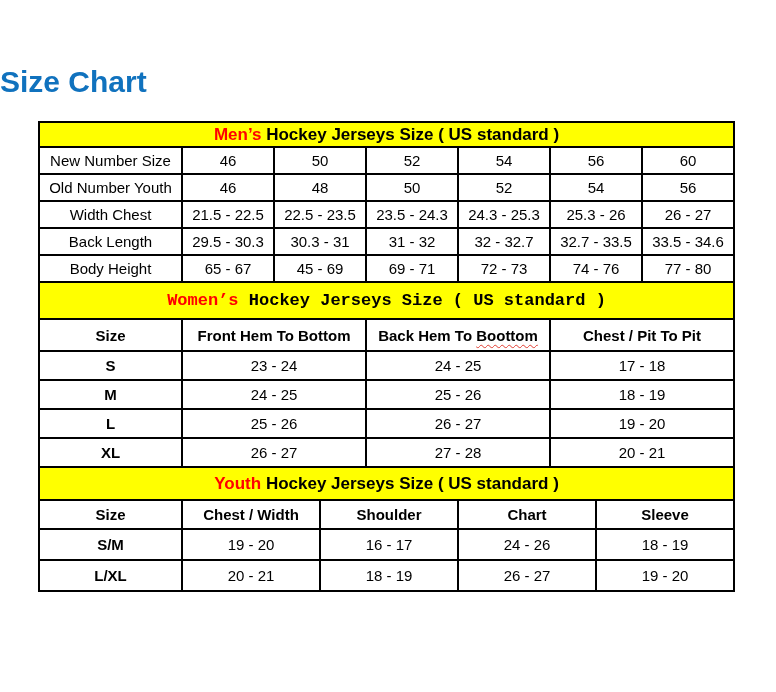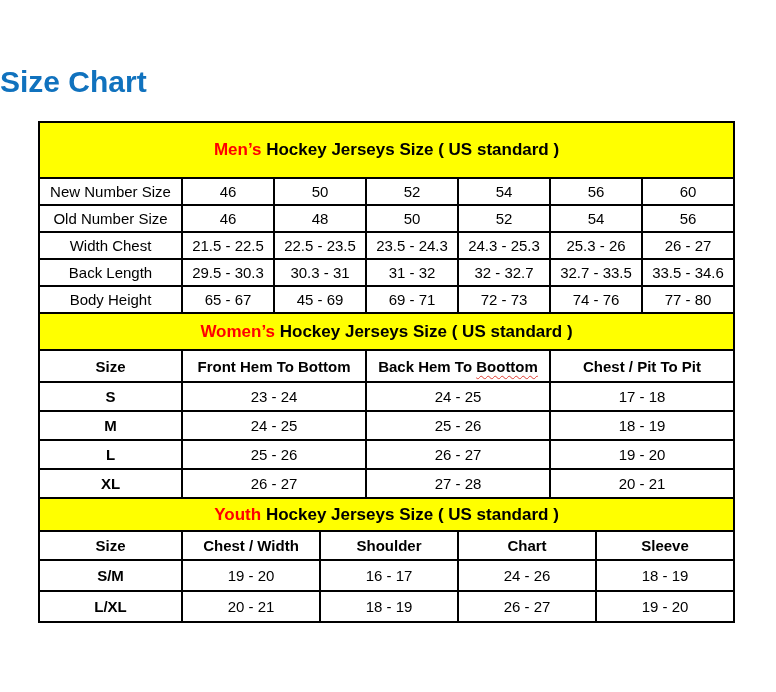--- a/index.html
+++ b/index.html
@@ -10,24 +10,24 @@
   .tables{position:absolute;left:38px;top:121px;width:695px;}
   table{border-collapse:collapse;table-layout:fixed;width:695px;}
   table + table{margin-top:-2px;}
   th,td{border:2px solid #000;text-align:center;vertical-align:middle;
         padding:0;font-size:15px;overflow:hidden;white-space:nowrap;}
   th{font-weight:700;}
   td{font-weight:400;}
   .banner-cell{background:#FFFF00;font-weight:700;font-size:17px;}
   .accent{color:#FF0000;font-weight:700;}
   .row-label-bold{font-weight:700;}
-  .men  .banner-row{height:56px;border-radius:17px;}
+  .men  .banner-row{height:25px;border-radius:17px;}
   .men  .header-row{height:27px;}
   .men  .data-row{height:27px;}
-  .women .banner-row{height:37px;}
+  .women .banner-row{height:37px;font-family:Liberation Mono, monospace;}
   .women .header-row{height:32px;}
   .women .data-row{height:29px;}
   .youth .banner-row{height:33px;margin-top:28px;}
   .youth .header-row{height:29px;}
   .youth .data-row{height:31px;}
   .misspelled{text-decoration:underline;text-decoration-style:wavy;
               text-decoration-color:#E03C31;text-decoration-thickness:1px;
               text-underline-offset:3px;}
 </style>
 </head>
@@ -55,21 +55,21 @@
       <tr class="data-row">
         <td>New Number Size</td>
         <td>46</td>
         <td>50</td>
         <td>52</td>
         <td>54</td>
         <td>56</td>
         <td>60</td>
       </tr>
       <tr class="data-row">
-        <td>Old Number Size</td>
+        <td>Old Number Youth</td>
         <td>46</td>
         <td>48</td>
         <td>50</td>
         <td>52</td>
         <td>54</td>
         <td>56</td>
       </tr>
       <tr class="data-row">
         <td>Width Chest</td>
         <td>21.5 - 22.5</td>

